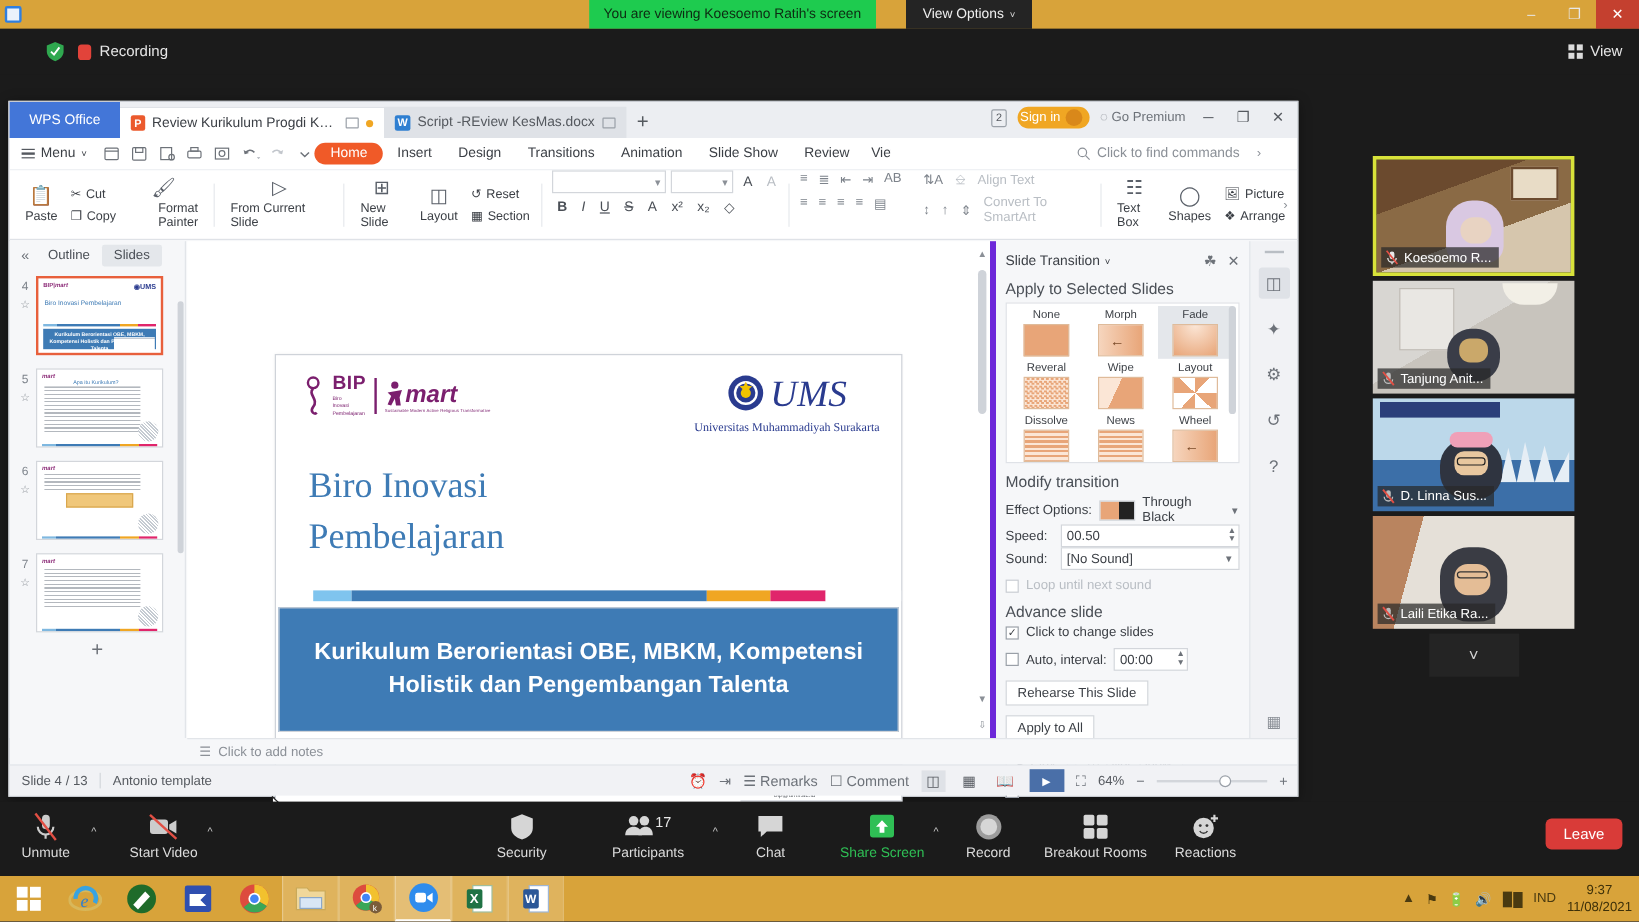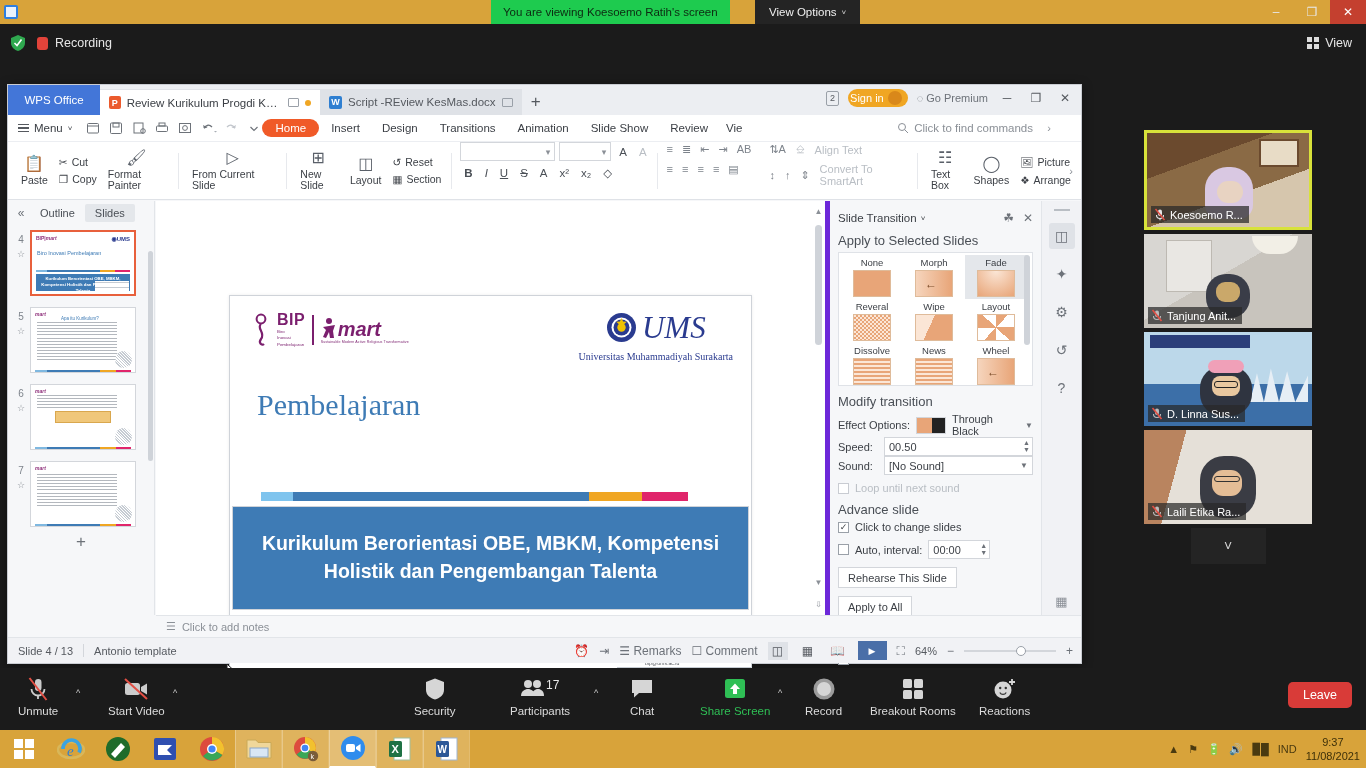--- a/index.html
+++ b/index.html
@@ -34,21 +34,21 @@
   .win-ctrls { position: absolute; right: 0; top: 0; height: 24px; display: flex; }
   .win-ctrls div {
     width: 36px; height: 24px; display: flex; align-items: center; justify-content: center;
     color: #e8e8e8; font-size: 12px;
   }
   .win-ctrls .close { background: #c4402f; color: #fff; }
 
   
   .zoom-header {
     position: absolute; left: 0; top: 24px; width: 1366px; height: 38px;
-    background: #1b1b1b; display: flex; align-items: center;
+    background: #1b1b1b; display: flex; align-items: center; padding-left: 28px;
   }
   .shield-ic { margin-left: 10px; width: 16px; height: 18px; position: relative; }
   .shield-ic svg { display: block; }
   .rec-dot {
     width: 11px; height: 13px; border-radius: 3px; background: #e2433a; margin-left: 11px;
   }
   .rec-label { color: #e6e6e6; font-size: 12.5px; margin-left: 7px; }
   .view-btn {
     position: absolute; right: 14px; display: flex; align-items: center; gap: 6px;
     color: #e6e6e6; font-size: 12.5px;
@@ -509,21 +509,21 @@
             <span>✂</span>
             <span>Cut</span>
           </div>
           <div class="smallbtn">
             <span>❐</span>
             <span>Copy</span>
           </div>
         </div>
         <div class="bigbtn">
           <span class="gl">🖌</span>
-          <span style="text-align:left">Format Painter</span>
+          <span style="text-align:right">Format Painter</span>
         </div>
       </div>
       <div class="sep"></div>
 
       <div class="grp">
         <div class="bigbtn">
           <span class="gl">▷</span>
           <span>From Current Slide</span>
         </div>
       </div>
@@ -720,20 +720,21 @@
                   <circle cx="15.5" cy="15.5" r="4.2" fill="#f0c200"></circle>
                   <path d="M15.5 6 l1.6 3.4 3.7.4-2.8 2.5.8 3.6-3.3-1.9-3.3 1.9.8-3.6-2.8-2.5 3.7-.4z" fill="#f0c200"></path>
                 </svg>
                 <span class="ums-word">UMS</span>
               </div>
               <div class="ums-sub">Universitas Muhammadiyah Surakarta</div>
             </div>
           </div>
 
           <div class="slide-title">
+            <div>Biro Inovasi</div>
             <div>Pembelajaran</div>
           </div>
 
           <div class="bandrow">
             <div style="width:6%;background:#fff"></div>
             <div style="width:6%;background:#7fc4ee"></div>
             <div style="width:57%;background:#3e7bb5"></div>
             <div style="width:10%;background:#f0a623"></div>
             <div style="width:9%;background:#e0256b"></div>
             <div style="flex:1;background:#fff"></div>

